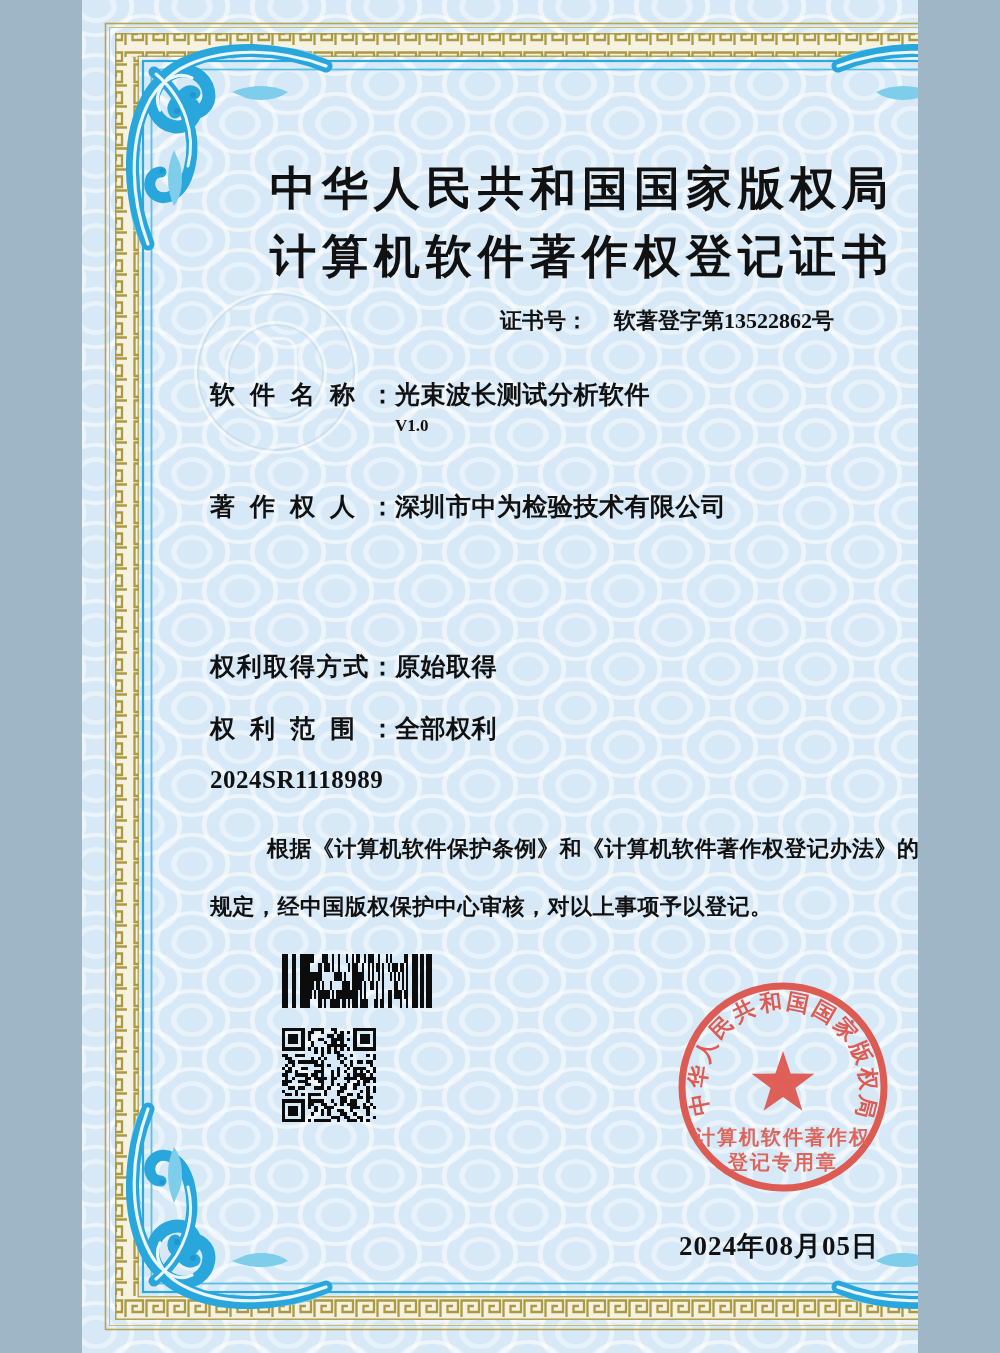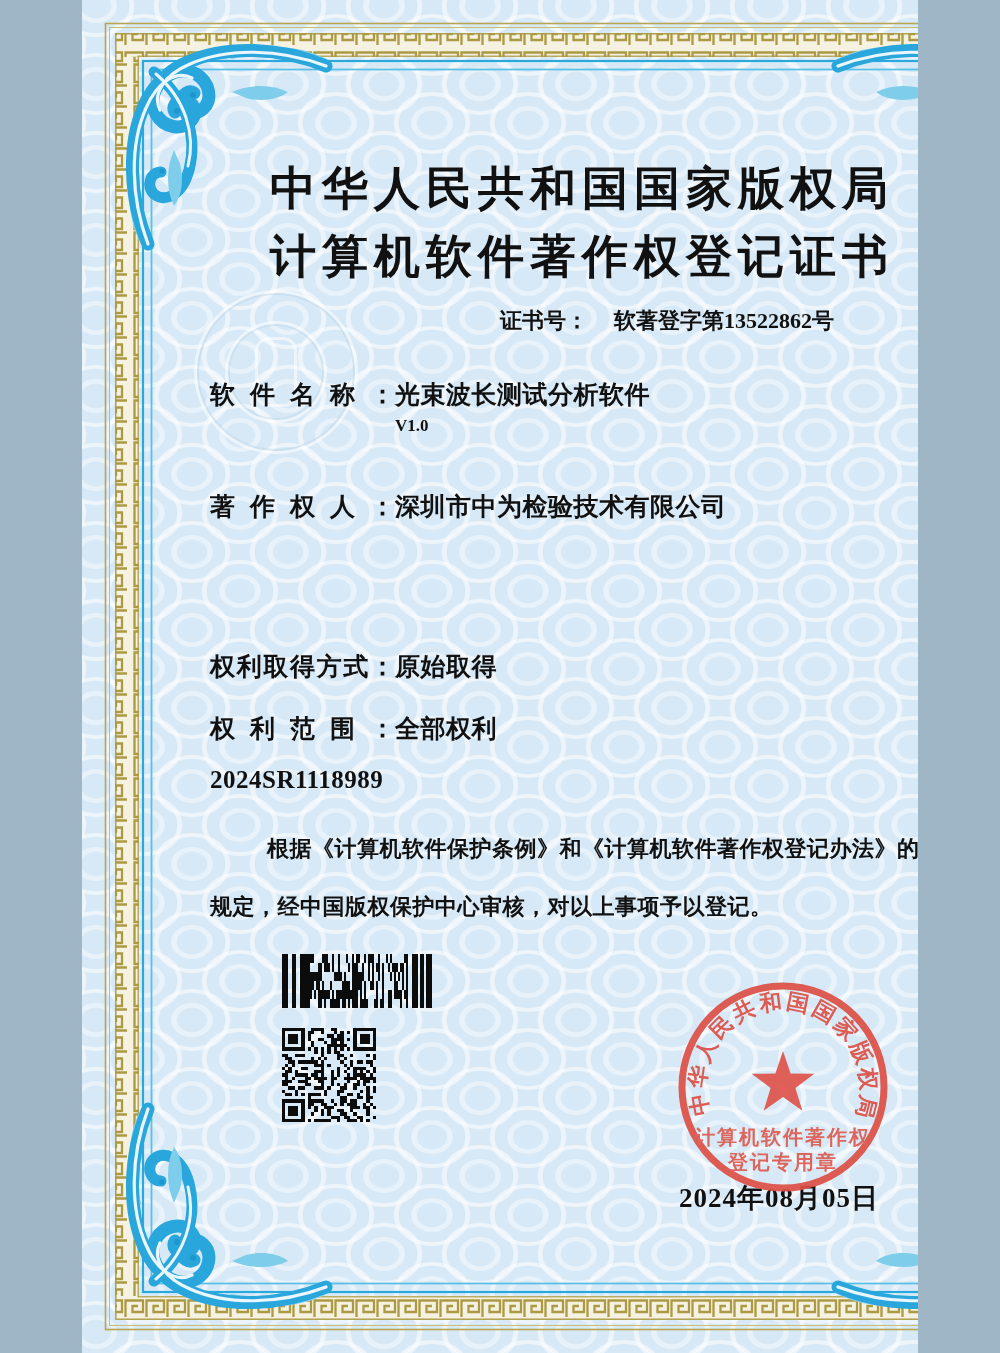--- a/index.html
+++ b/index.html
@@ -58,21 +58,21 @@
   .r-acq{top:650px;}
   .r-scope{top:712px;}
   .r-reg{top:766px;}
   .stmt{font-size:22px;font-weight:bold;letter-spacing:.5px;z-index:2;white-space:nowrap;}
   .s1{top:834px;left:185px;}
   .s2{top:892px;left:128px;}
   .barcode{left:200px;top:954px;z-index:2;}
   .qrcode{left:200px;top:1028px;z-index:2;}
   .seal{left:586px;top:972px;z-index:4;opacity:.92;}
   .date{
-    top:1180px;left:547px;width:300px;text-align:center;
+    top:1228px;left:547px;width:300px;text-align:center;
     font-size:27px;font-weight:bold;letter-spacing:1px;z-index:3;white-space:nowrap;
   }
 </style>
 </head>
 <body>
 
 <div class="page">
 
   <svg class="abs frame-svg" width="1000" height="1353" viewBox="0 0 1000 1353">
     <defs>

